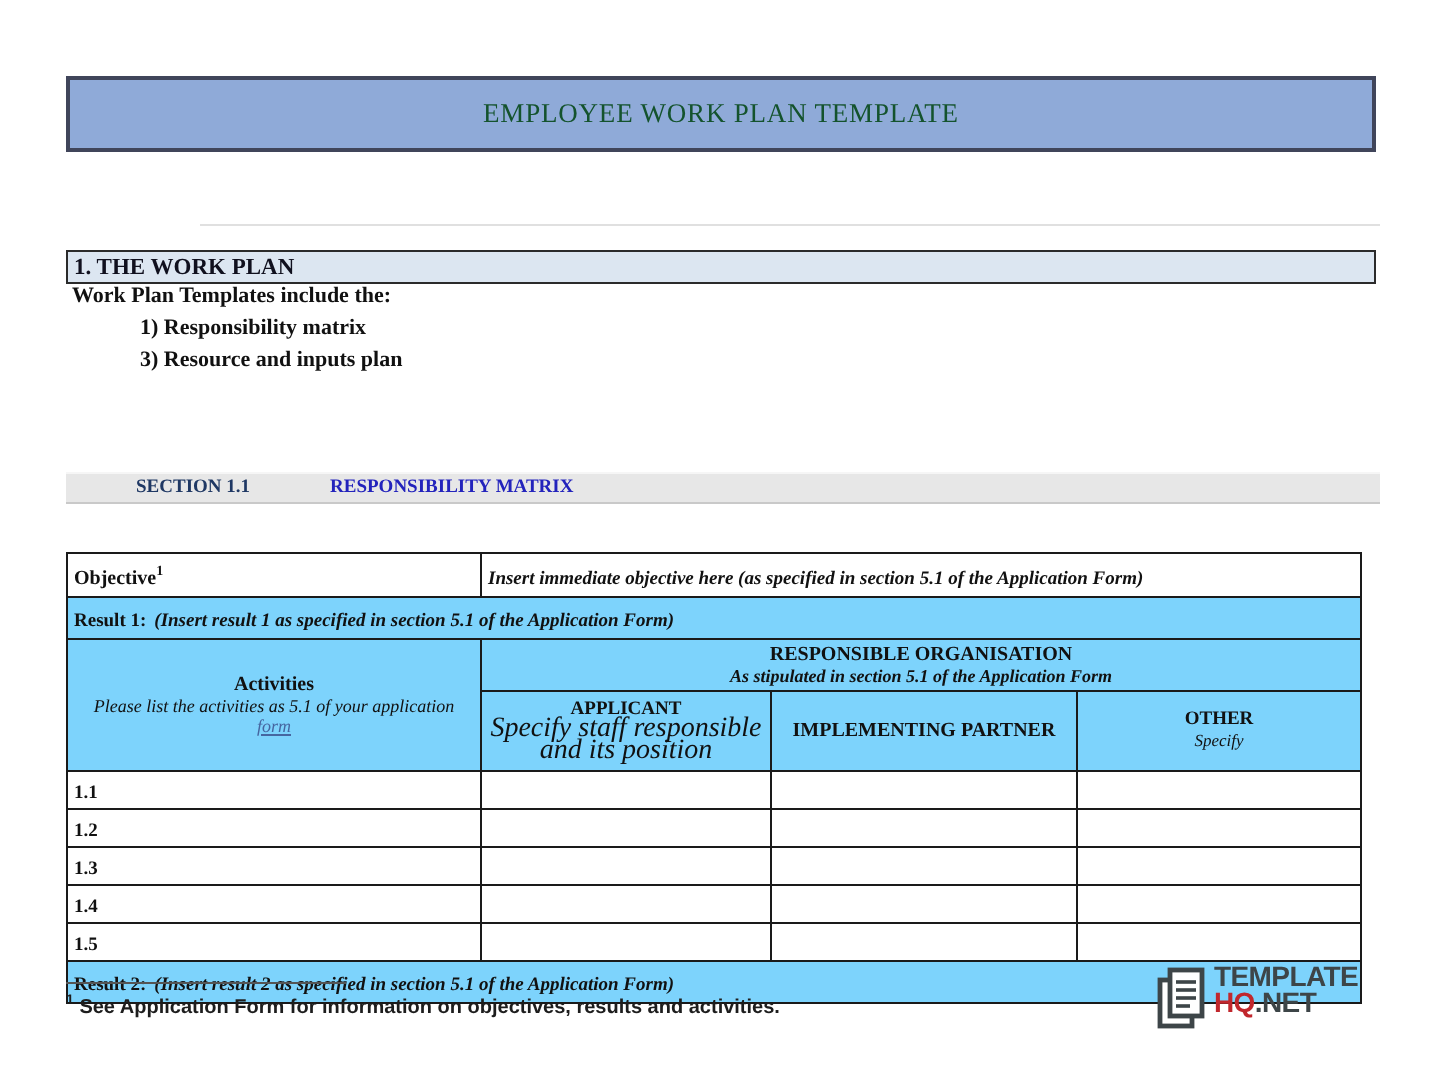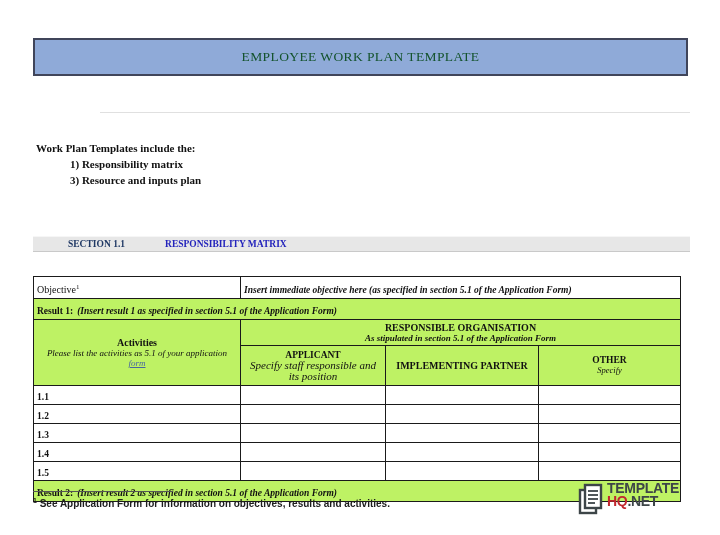--- a/index.html
+++ b/index.html
@@ -24,22 +24,22 @@
   
   .section-bar{position:absolute;left:33px;top:236px;width:657px;height:14px;
     background:#E7E7E7;border-top:1px solid #f6f6f6;border-bottom:1px solid #c9c9c9;
     display:flex;align-items:center;}
   .section-bar .sec-label{font-weight:bold;font-size:9.5px;color:#1F3864;padding-left:3px;margin-left:32px;}
   .section-bar .sec-title{font-weight:bold;font-size:9.5px;color:#2323BC;margin-left:40px;}
 
   
   table.matrix{position:absolute;left:33px;top:276px;width:647px;border-collapse:collapse;table-layout:fixed;}
   table.matrix td{border:1px solid #1a1a1a;padding:0 3px;vertical-align:middle;overflow:hidden;}
-  td.shaded{background:#bef264;}
-  .obj-label{font-weight:normal;font-size:10px;}
+  td.shaded{background:#7dd3fc;}
+  .obj-label{font-weight:bold;font-size:10px;}
   .obj-label sup{font-size:7px;}
   .ital-bold{font-weight:bold;font-style:italic;font-size:9.5px;}
   .result-row td{height:20px;}
   .result-label{font-weight:bold;font-size:9.5px;}
   .hdr-cell{text-align:center;}
   .hdr-main{font-weight:bold;font-size:10px;}
   .hdr-sub{font-style:italic;font-size:9px;line-height:10.5px;}
   .hdr-sub-bold{font-weight:bold;font-style:italic;font-size:9px;}
   .form-link{color:#4666A0;text-decoration:underline;font-style:italic;font-size:9px;}
   .act-row td{height:13px;}
@@ -60,20 +60,23 @@
 <body>
 
 <div id="page">
 
   <div class="title-bar">
     <span>EMPLOYEE WORK PLAN TEMPLATE</span>
   </div>
 
   <div class="faint-rule"></div>
 
+  <div class="workplan-bar">
+    <span>1. THE WORK PLAN</span>
+  </div>
   <div class="intro">Work Plan Templates include the:</div>
   <div class="wp-list">
     <div>1) Responsibility matrix</div>
     <div>3) Resource and inputs plan</div>
   </div>
 
   <div class="section-bar">
     <span class="sec-label">SECTION 1.1</span>
     <span class="sec-title">RESPONSIBILITY MATRIX</span>
   </div>
@@ -115,21 +118,21 @@
       </td>
       <td colspan="3" class="shaded hdr-cell">
         <div class="hdr-main">RESPONSIBLE ORGANISATION</div>
         <div class="hdr-sub-bold">As stipulated in section 5.1 of the Application Form</div>
       </td>
     </tr>
 
     <tr style="height:40px;padding-left:25px;">
       <td class="shaded hdr-cell">
         <div class="hdr-main" style="font-size:9.5px;">APPLICANT</div>
-        <div class="hdr-sub" style="font-size:11px;">Specify staff responsible and its position</div>
+        <div class="hdr-sub" style="font-size:14px;">Specify staff responsible and its position</div>
       </td>
       <td class="shaded hdr-cell">
         <div class="hdr-main">IMPLEMENTING PARTNER</div>
       </td>
       <td class="shaded hdr-cell">
         <div class="hdr-main" style="font-size:9.5px;">OTHER</div>
         <div class="hdr-sub" style="font-size:8.5px;">Specify</div>
       </td>
     </tr>
 

